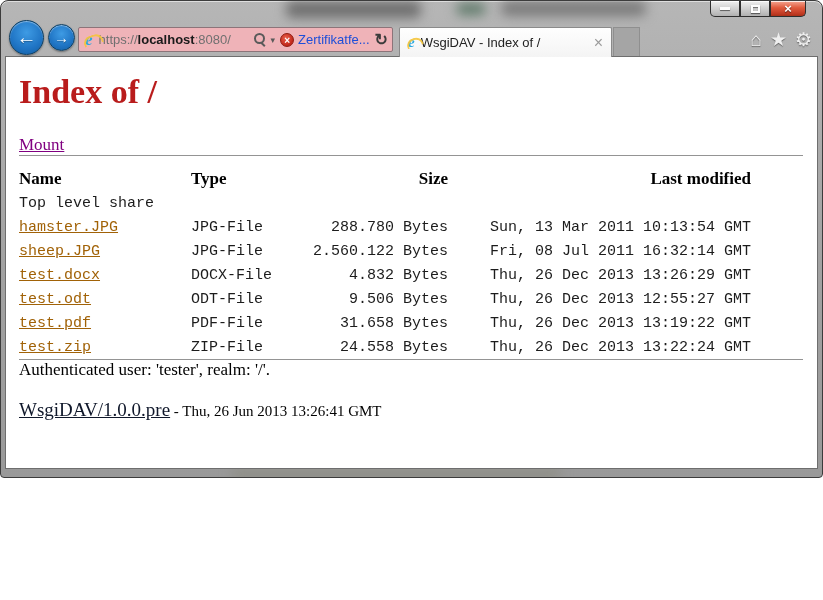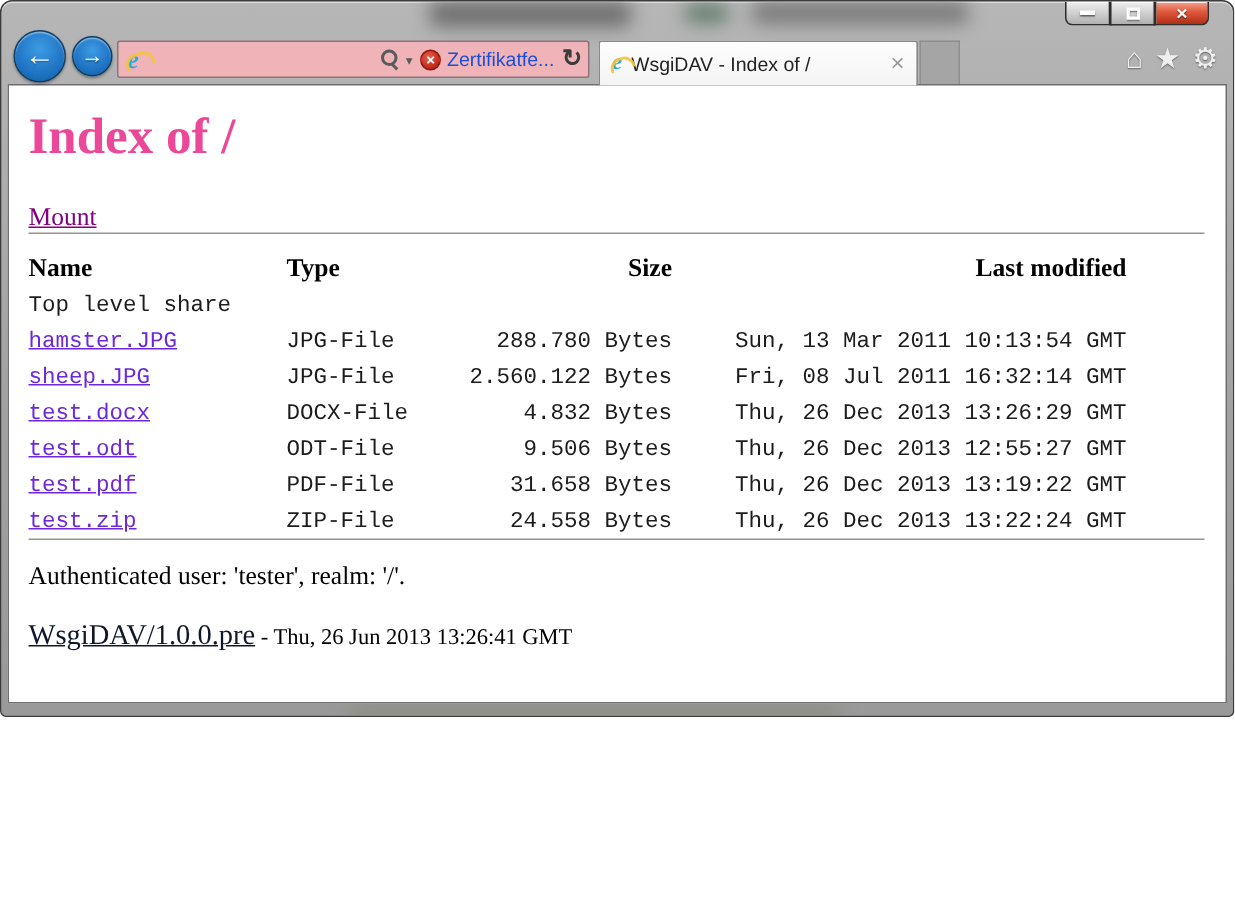--- a/index.html
+++ b/index.html
@@ -88,41 +88,41 @@
   #chrome-icons { position:absolute; right:10px; top:29px; display:flex; gap:8px; z-index:3; }
   .chrome-icon { color:#efefef; font-size:19px; line-height:20px; text-shadow:0 1px 1px rgba(60,60,60,.7); cursor:pointer; }
 
   
   #content {
     position:absolute; left:4px; right:4px; top:55px; bottom:8px;
     background:#ffffff; border:1px solid #6e6e6e; overflow:hidden;
     padding:8px 14px 0 13px;
   }
   h1.page-heading { font-family:"Liberation Serif", serif; font-size:34px; font-weight:bold;
-    color:#ec4899; margin-top:8px; }
+    color:#b91c1c; margin-top:8px; }
   .mount-row { margin-top:24px; }
   a { text-decoration:underline; }
   a.visited-link { color:#800080; font-family:"Liberation Serif", serif; font-size:17px; }
   hr.rule { border:none; border-top:1px solid #949494; margin:0; }
   .hr1 { margin-top:13px; }
   .hr2 { margin-top:8px; }
 
   table#dir-table { border-collapse:collapse; margin-top:11px; table-layout:fixed; }
   #dir-table th { font-family:"Liberation Serif", serif; font-size:17px; font-weight:bold;
     text-align:left; padding:0; height:24px; vertical-align:middle; }
   #dir-table th.num, #dir-table td.num { text-align:right;margin-top:40px; }
   #dir-table td { font-family:"Liberation Mono", monospace; font-size:15px; color:#1c1c1c;
     padding:0; height:24px; vertical-align:middle; white-space:nowrap; }
   .col-name { width:172px; }
   .col-type { width:112px; }
   .col-size { width:145px; }
   .col-mod  { width:303px; }
-  a.file-link { color:#6d28d9; font-family:"Liberation Mono", monospace; font-size:15px; }
-
-  .auth-line { font-family:"Liberation Serif", serif; font-size:17px; color:#000000; margin-top:14px; }
+  a.file-link { color:#a16207; font-family:"Liberation Mono", monospace; font-size:15px; }
+
+  .auth-line { font-family:"Liberation Serif", serif; font-size:17px; color:#000000; }
   .server-line { font-family:"Liberation Serif", serif; font-size:15px; color:#000000; margin-top:19px; }
   a.server-link { color:#0f172a; font-family:"Liberation Serif", serif; font-size:19px; }
 
   
 </style>
 </head>
 <body>
 
 <div id="stage">
   <div id="window">
@@ -146,20 +146,21 @@
 
     <div class="nav-circle" id="back-btn">
         <span>←</span>
       </div>
     <div class="nav-circle" id="fwd-btn">
         <span>→</span>
       </div>
 
     <div id="address-bar">
       <span class="ie-logo">e</span>
+      <span class="url-text"><span class="url-dim">https://</span><span class="url-host">localhost</span><span class="url-dim">:8080/</span></span>
       <span class="addr-right">
         <span class="search-glass"></span>
         <span class="drop-caret">▾</span>
         <span class="cert-badge">
           <span class="cert-icon">×</span>
           <span class="cert-label">Zertifikatfe...</span>
         </span>
         <span class="refresh-glyph">↻</span>
       </span>
     </div>

